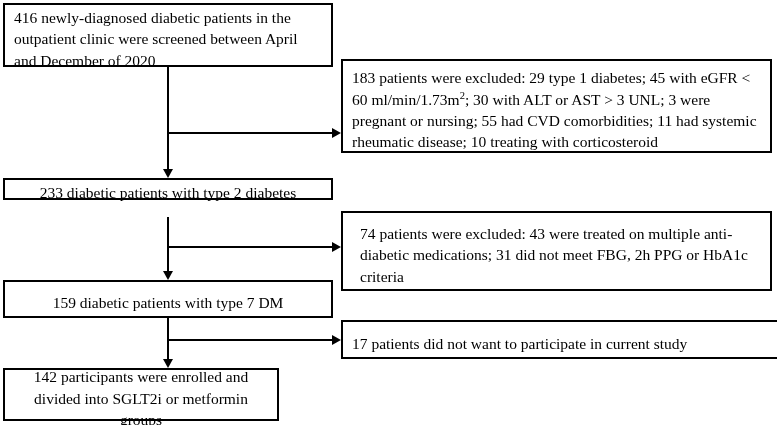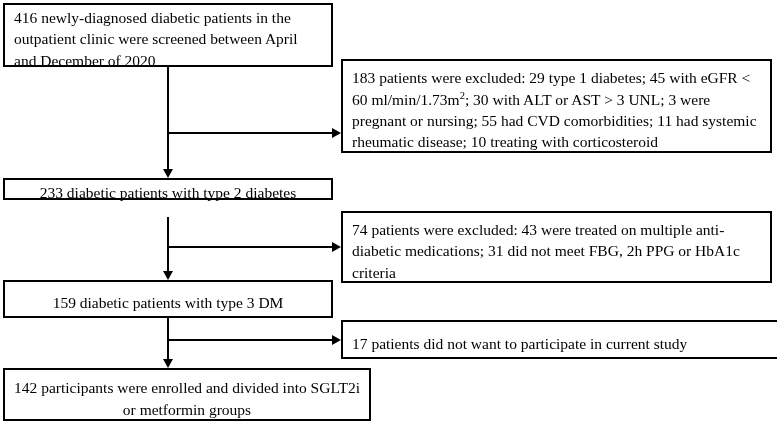--- a/index.html
+++ b/index.html
@@ -34,25 +34,25 @@
     padding: 0 9px;
     margin-top: 8px;
   }
   .align-left .txt { text-align: left; }
   .align-center .txt { text-align: center; }
 
   
   #box-screened   { left: 3px;   top: 3px;   width: 330px; height: 64px; }
   #box-t2d        { left: 3px;   top: 178px; width: 330px; height: 22px; }
   #box-t2dm       { left: 3px;   top: 280px; width: 330px; height: 38px; }
-  #box-enrolled   { left: 3px;   top: 368px; width: 368px; height: 53px; }
+  #box-enrolled   { left: 3px;   top: 368px; width: 276px; height: 53px; }
 
   
   #box-excl-1 { left: 341px; top: 59px;  width: 431px; height: 94px; }
-  #box-excl-2 { left: 341px; top: 211px; width: 431px; height: 72px; }
+  #box-excl-2 { left: 341px; top: 211px; width: 431px; height: 80px; padding-left: 8px; }
   #box-excl-3 { left: 341px; top: 320px; width: 520px; height: 39px; }
 
   
   .vline {
     position: absolute;
     width: 2px;
     background: #000000;
   }
   .hline {
     position: absolute;
@@ -106,21 +106,21 @@
 
   <div class="box align-left" id="box-screened">
     <span class="txt">416 newly-diagnosed diabetic patients in the outpatient clinic were screened between April and December of 2020</span>
   </div>
 
   <div class="box align-center" id="box-t2d">
     <span class="txt">233 diabetic patients with type 2 diabetes</span>
   </div>
 
   <div class="box align-center" id="box-t2dm">
-    <span class="txt">159 diabetic patients with type 3 DM</span>
+    <span class="txt">159 diabetic patients with type 7 DM</span>
   </div>
 
   <div class="box align-center" id="box-enrolled">
     <span class="txt">142 participants were enrolled and divided into SGLT2i or metformin groups</span>
   </div>
 
   <div class="box align-left" id="box-excl-1">
     <span class="txt"><span>183 patients were excluded: 29 type 1 diabetes; 45 with eGFR &lt; 60 ml/min/1.73m</span><sup>2</sup><span>; 30 with ALT or AST &gt; 3 UNL; 3 were pregnant or nursing; 55 had CVD comorbidities; 11 had systemic rheumatic disease; 10 treating with corticosteroid</span></span>
   </div>
 

